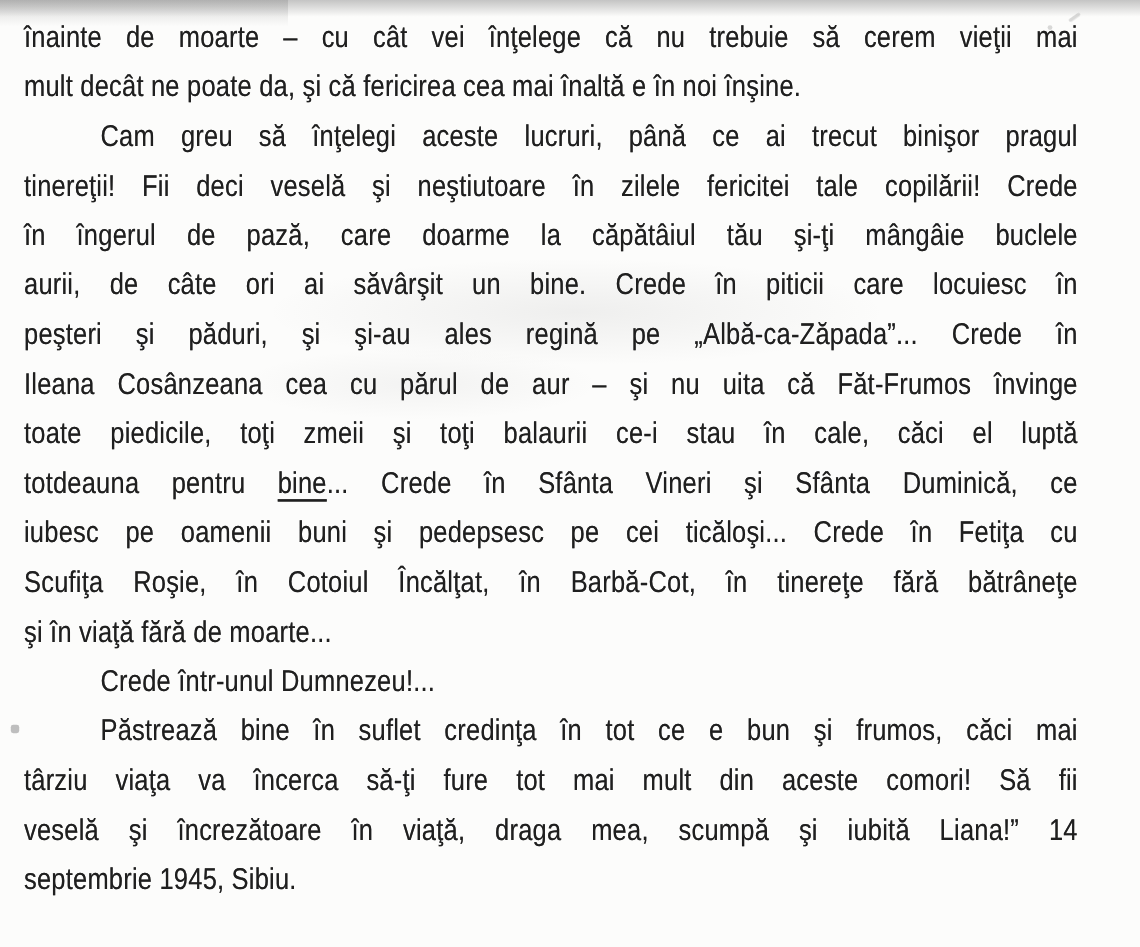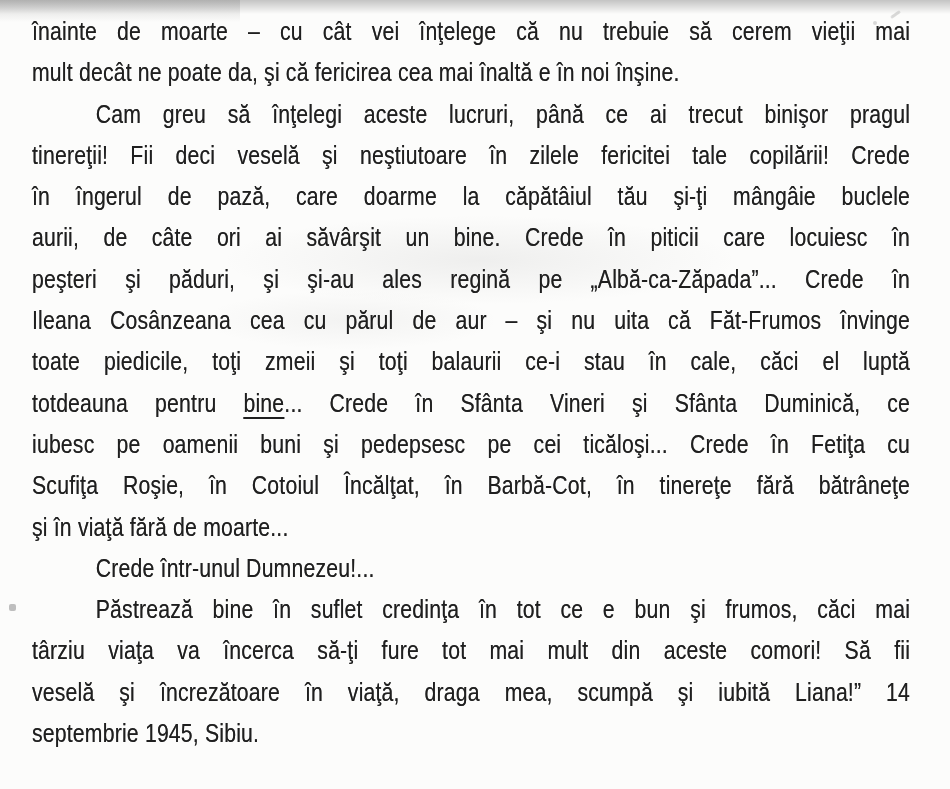--- a/index.html
+++ b/index.html
@@ -69,21 +69,21 @@
     position: absolute;
     left: 873px; top: 21px;
     width: 4px; height: 4px;
     background: #c0c0c0;
     border-radius: 50%;
     opacity: 0.6;
   }
 
   .text-block {
     position: absolute;
-    left: 32px;
+    left: 20px;
     top: 11px;
     width: 878px;
     overflow: visible;
   }
   
   .scale-wrap {
     width: 1033px;
     transform: scaleX(0.85);
     transform-origin: 0 0;
   }

